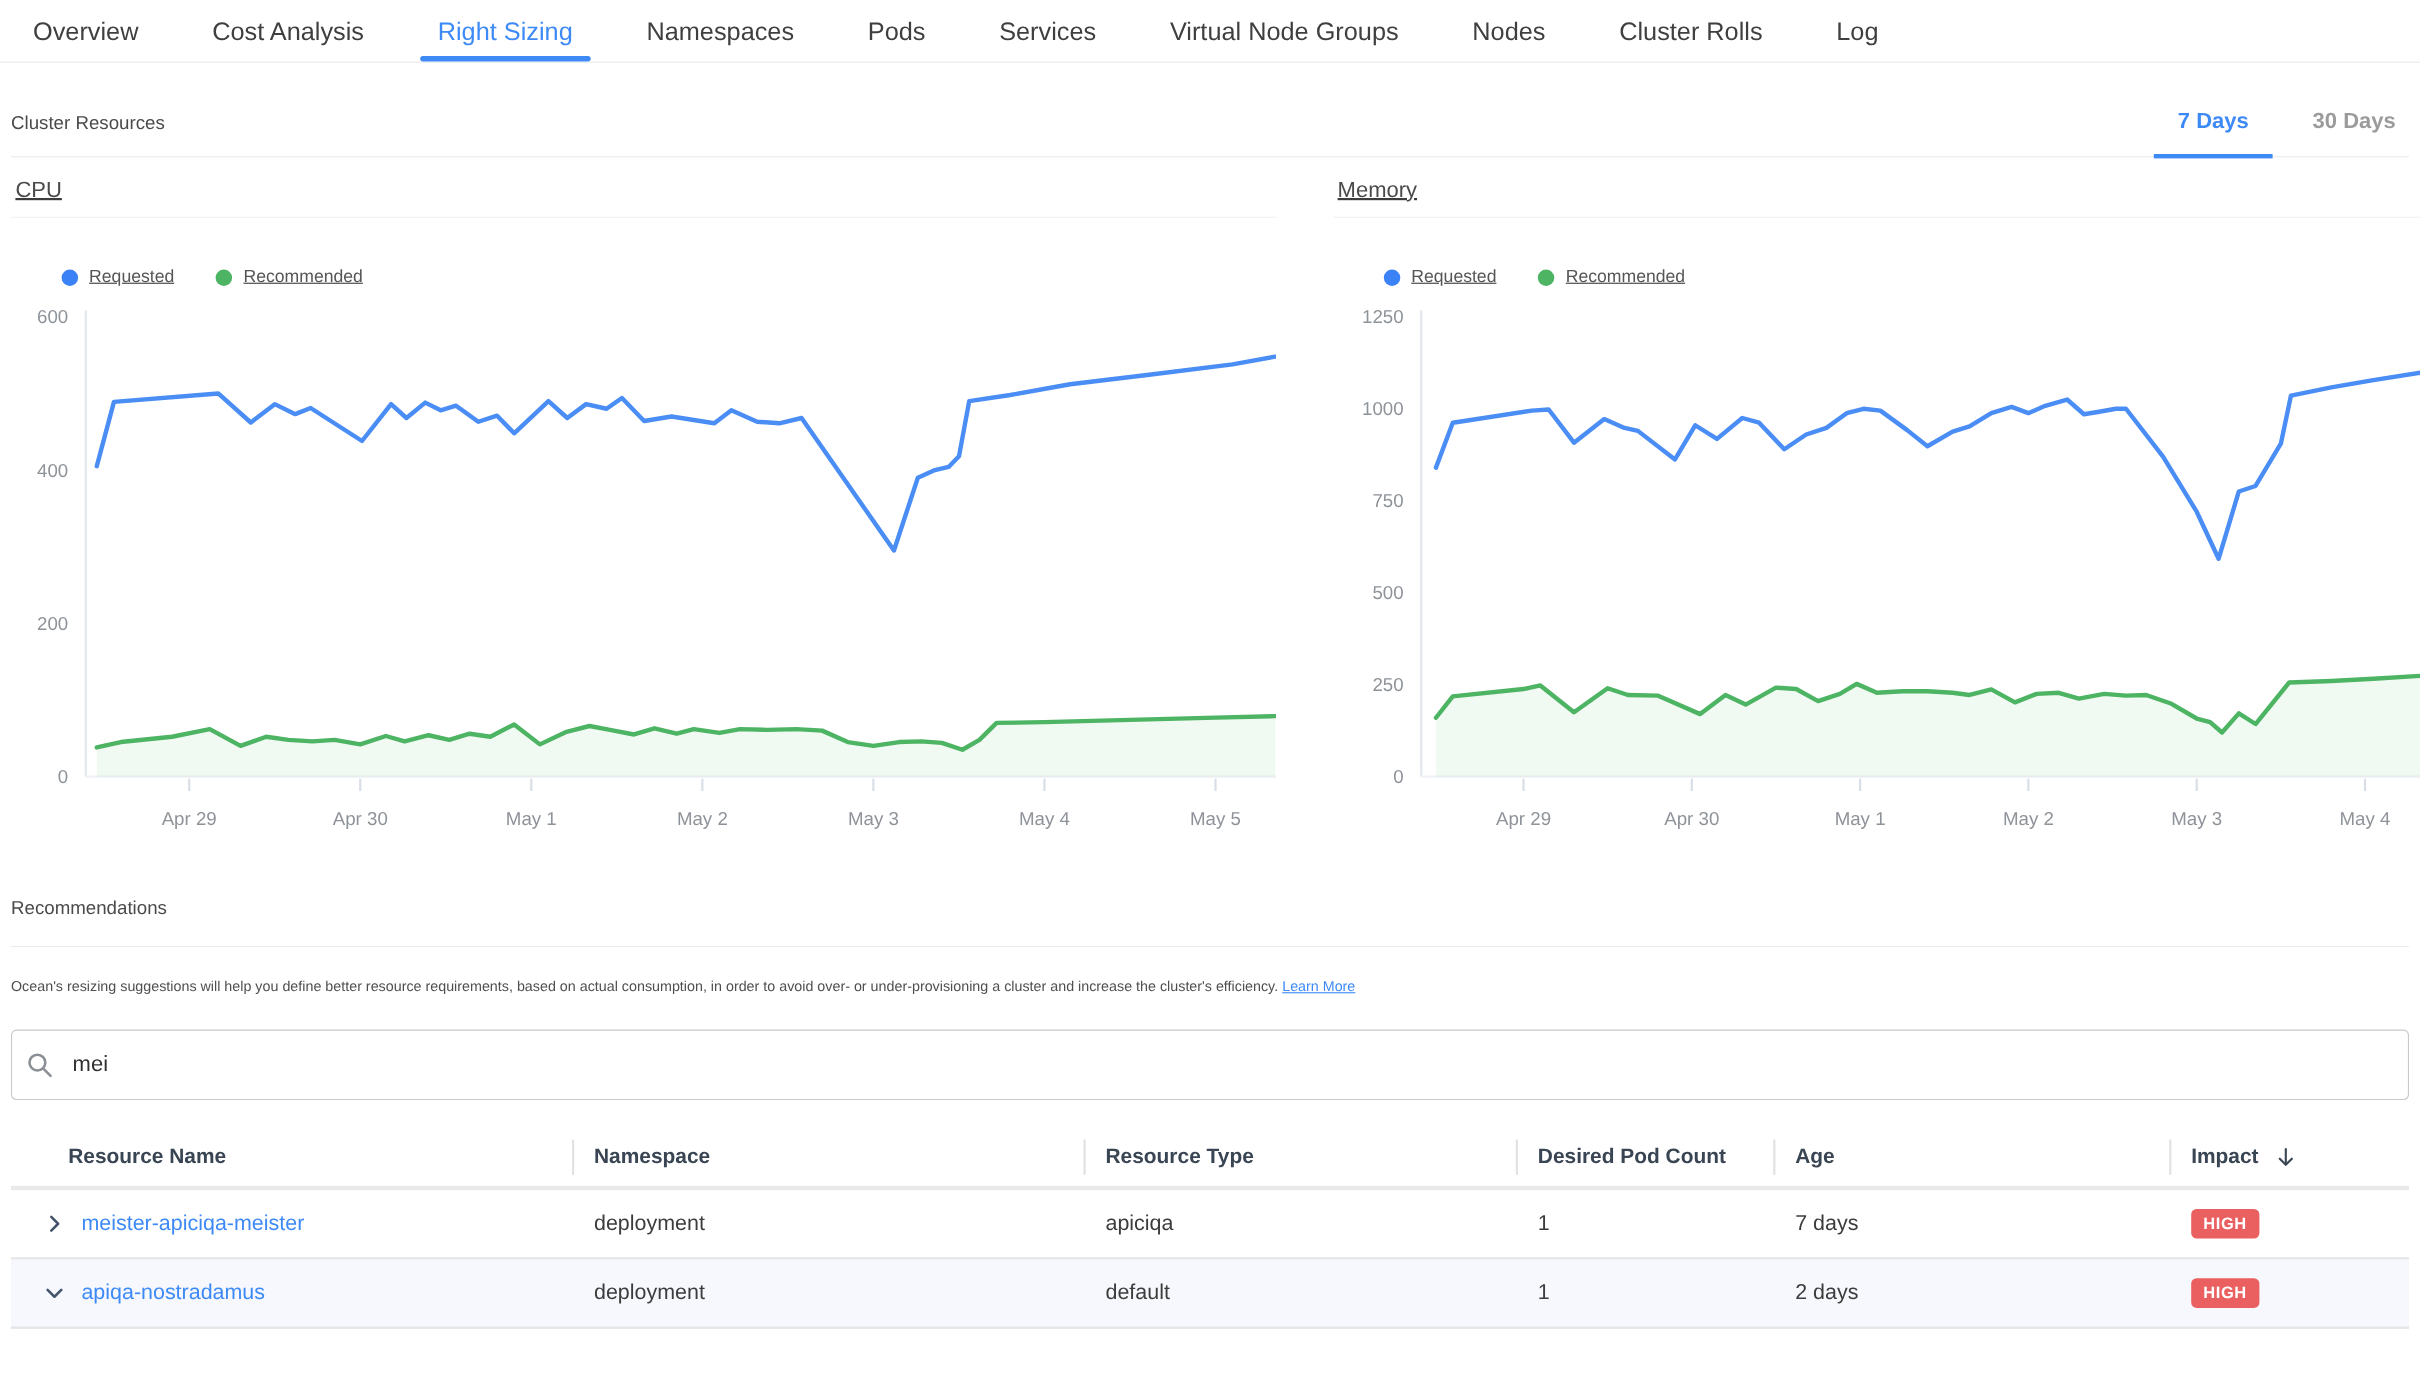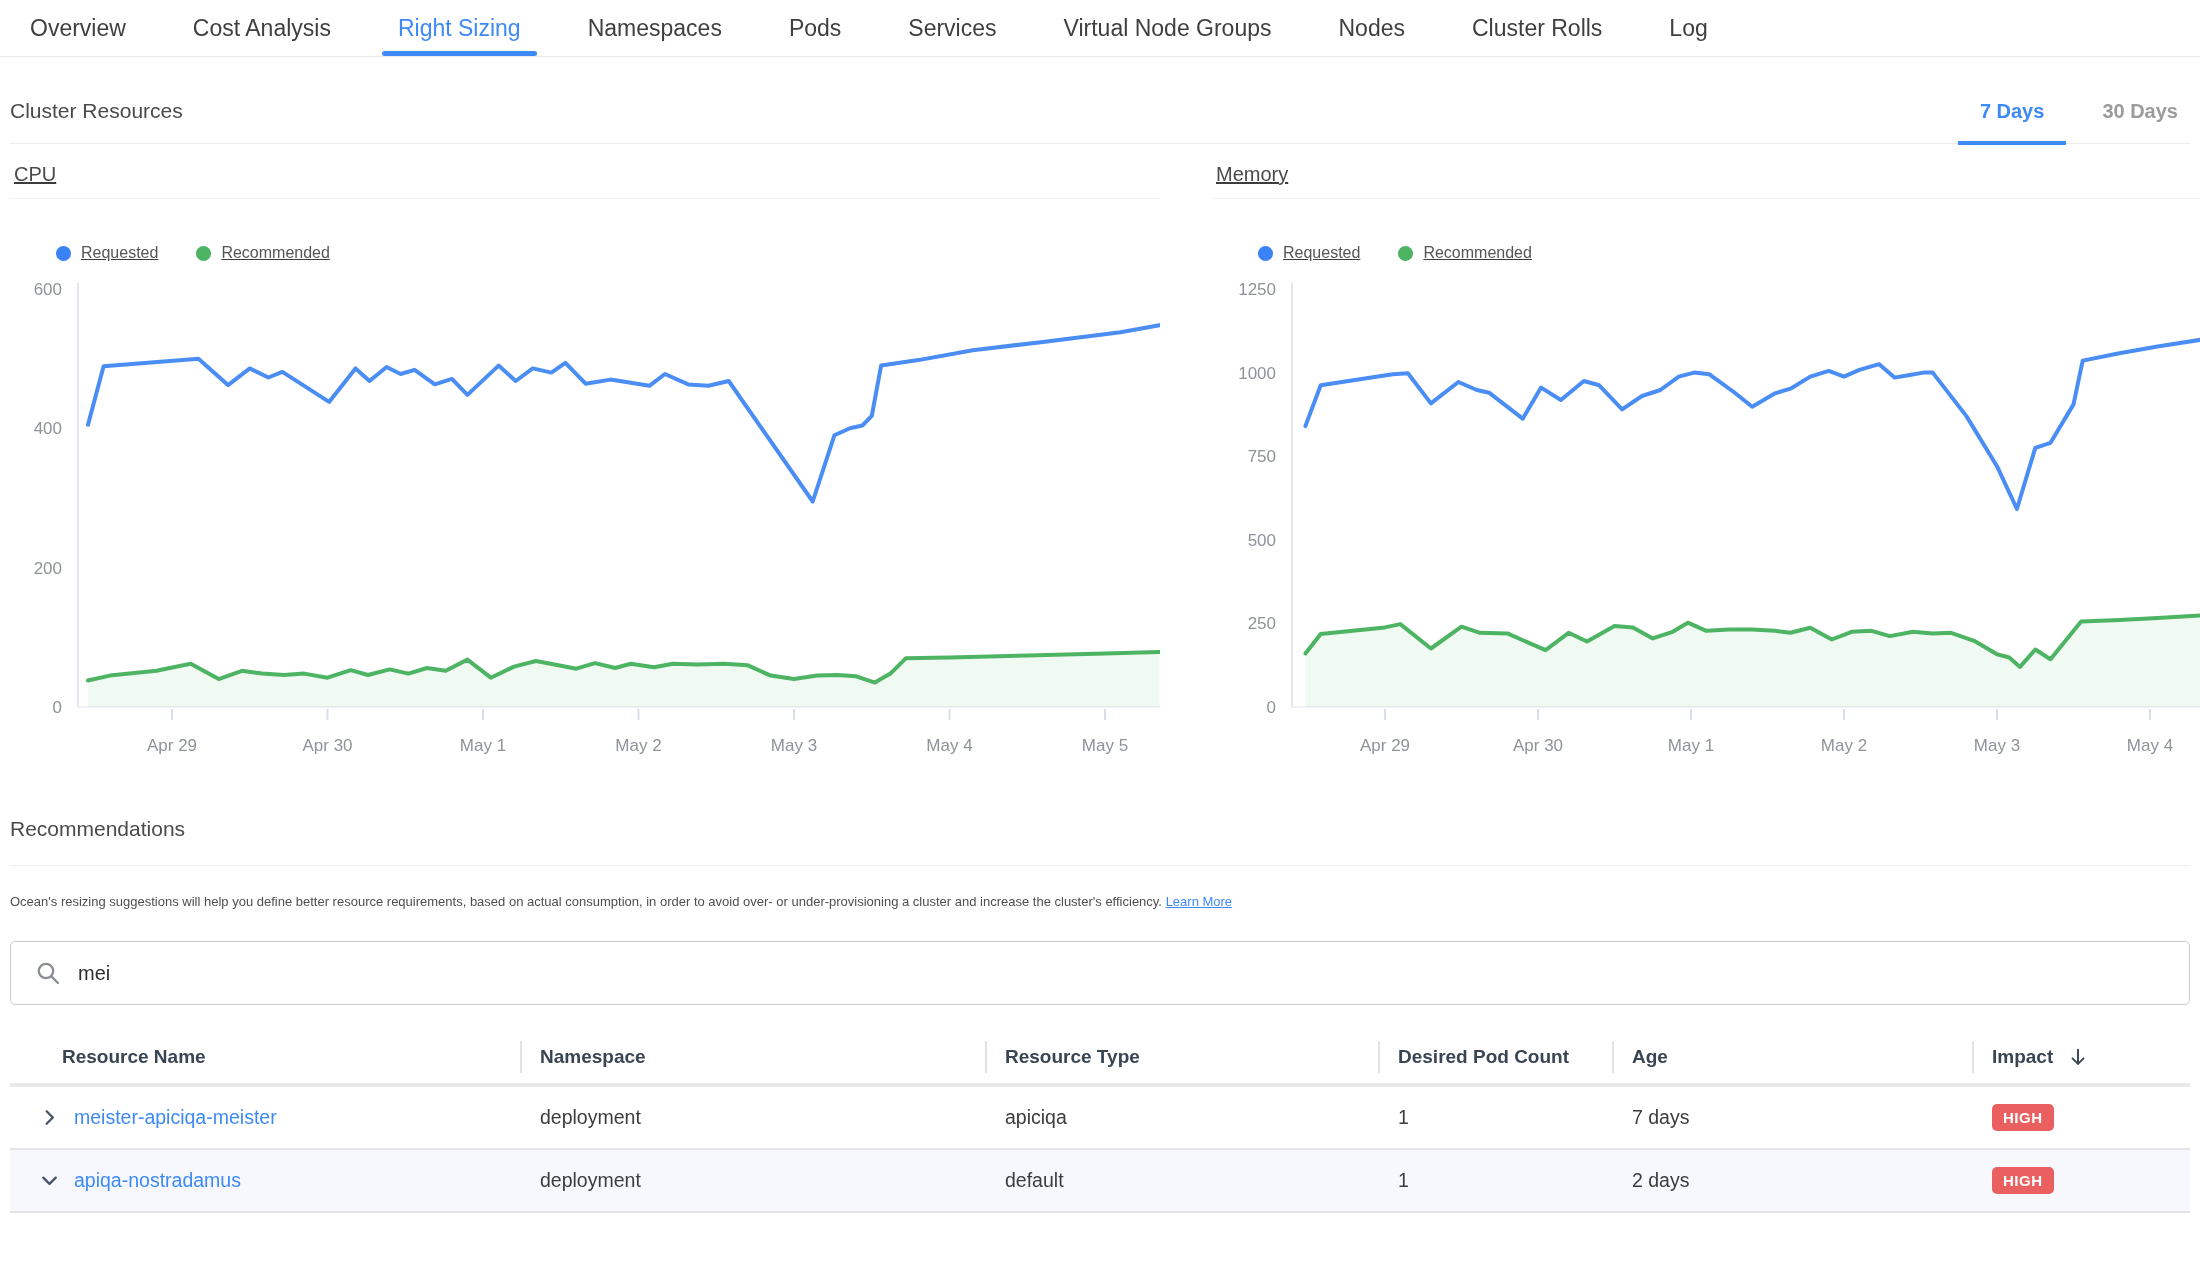--- a/index.html
+++ b/index.html
@@ -13,21 +13,21 @@
     font-size: 23px; color: #3f3f3f; cursor: pointer; white-space: nowrap; }
   .tab.active { color: #3d8af7; }
   .tab.active::after { content: ""; position: absolute; left: -16px; right: -16px;
     bottom: 0; height: 5px; border-radius: 3px; background: #3d8af7; }
 
   .page { padding: 0 10px; }
 
   
   .section-head { display: flex; align-items: flex-end; justify-content: space-between;
     border-bottom: 1px solid #ececec; padding-bottom: 20px; margin-top: 42px; }
-  .section-title { font-size: 21px; font-weight: 500; color: #4a4a4a; }
+  .section-title { font-size: 17px; font-weight: 500; color: #4a4a4a; }
   .ranges { display: flex; gap: 58px; padding-right: 12px; }
   .range { position: relative; font-size: 20px; font-weight: 700; color: #9b9b9b; cursor: pointer; }
   .range.active { color: #3d8af7; }
   .range.active::after { content: ""; position: absolute; left: -22px; right: -22px;
     bottom: -22px; height: 4px; background: #3d8af7; }
 
   
   .charts { display: flex; margin-top: 19px; text-decoration: underline; }
   .chart-panel { flex: none; }
   .chart-panel.cpu { width: 1150px; margin-right: 52px; }
@@ -42,21 +42,21 @@
   .chart-svg { display: block; margin-top: 14px; }
   .axis-label { font-size: 17px; fill: #8e9399; font-family: "Liberation Sans", sans-serif; }
 
   
   .rec-head { margin-top: 58px; border-bottom: 1px solid #ececec; padding-bottom: 24px; }
   .rec-desc { margin-top: 28px; font-size: 13px; color: #4f4f4f; }
   .rec-desc a { color: #3d8af7; text-decoration: underline; cursor: pointer; }
 
   
   .search-box { display: flex; align-items: center; margin-top: 32px; height: 64px;
-    border: 1px solid #c9c9c9; border-radius: 5px; background: #fff; padding-left: 24px; }
+    border: 1px solid #c9c9c9; border-radius: 5px; background: #fff; padding-left: 12px; }
   .search-box input { border: none; outline: none; flex: 1; font-size: 20px; color: #2f2f2f;
     margin-left: 16px; font-family: "Liberation Sans", sans-serif; background: transparent; }
 
   
   .tbl { margin-top: 26px; }
   .tbl-grid { display: grid; grid-template-columns: 510px 465px 393px 234px 360px 1fr; }
   .tbl-header { height: 56px; border-bottom: 4px solid #e9e9e9; }
   .th { position: relative; display: flex; align-items: center; padding-left: 20px;
     font-size: 19px; font-weight: 700; color: #3a4554; }
   .th:first-child { padding-left: 52px; }

